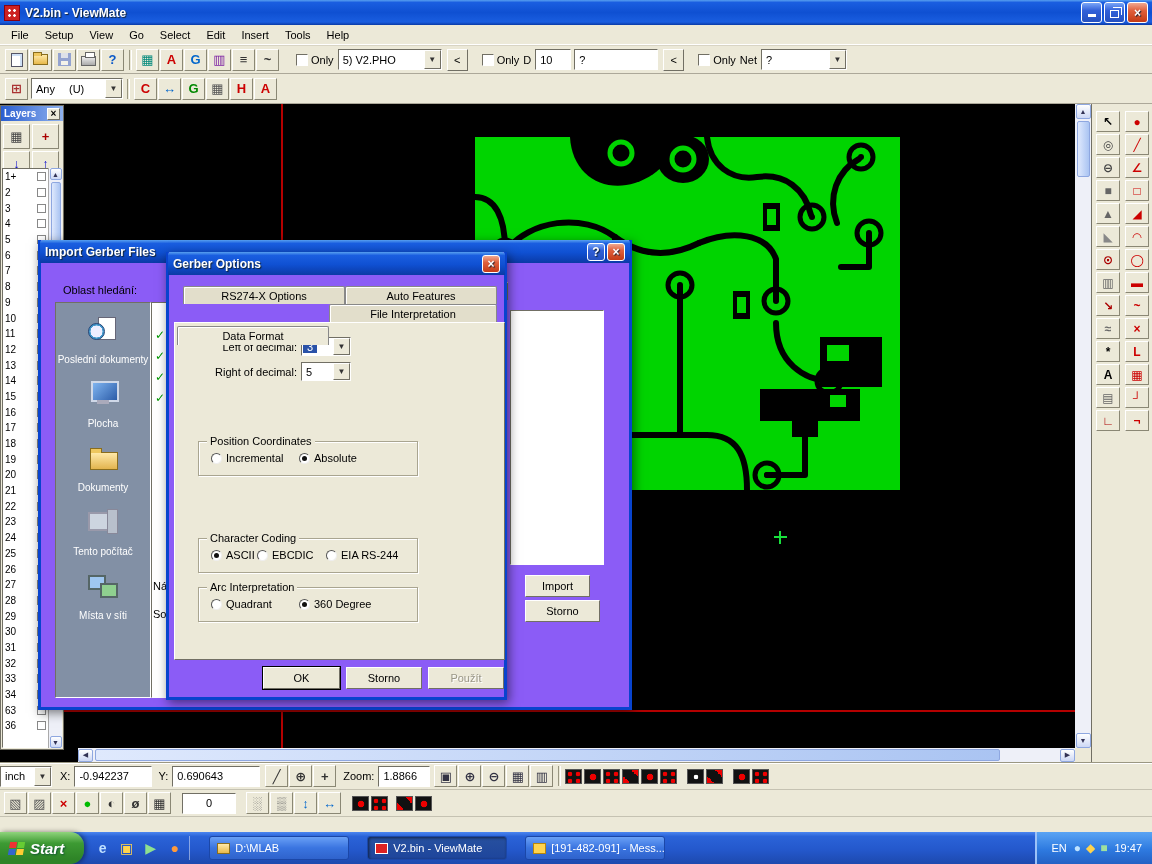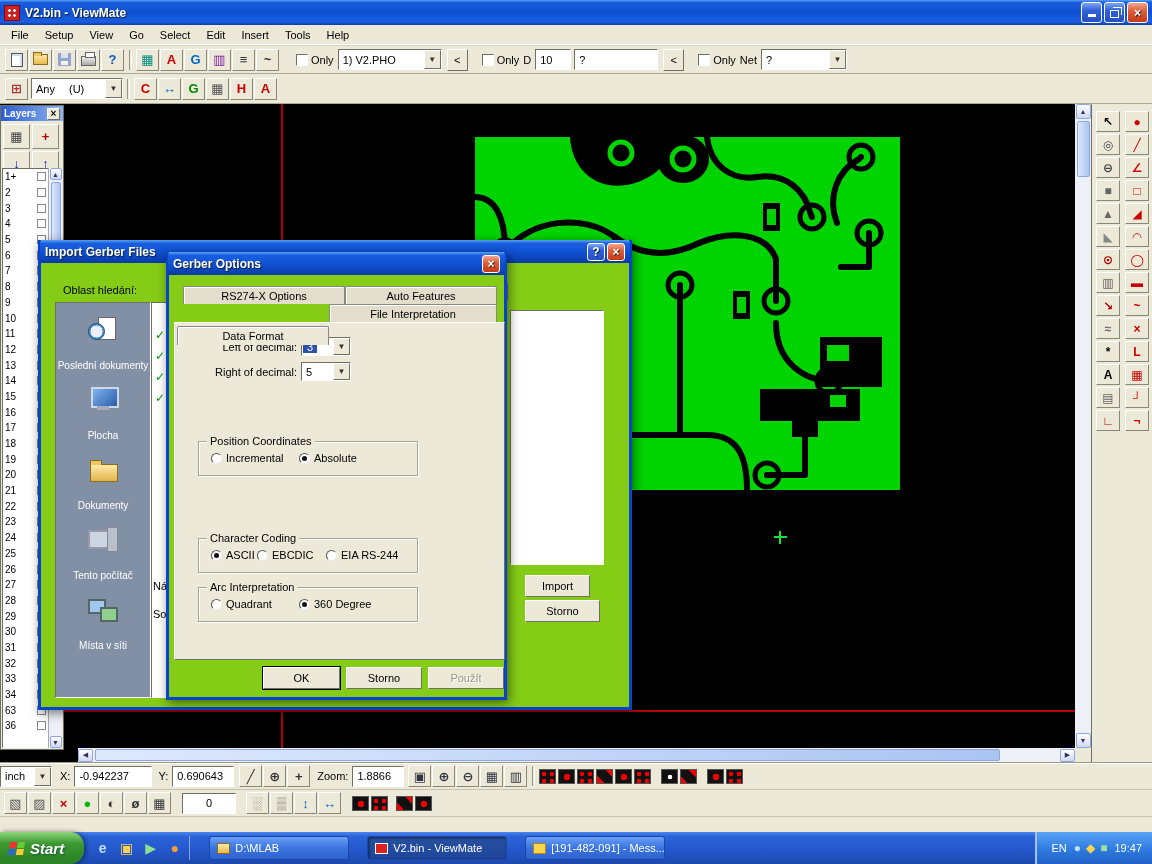--- a/index.html
+++ b/index.html
@@ -88,27 +88,27 @@
 .tdiv{width:4px;height:24px;margin:0 6px;border-left:1px solid rgba(255,255,255,.45);flex:none}
 .tasks{display:flex;gap:18px;margin-left:10px}
 .task{height:24px;width:140px;border-radius:3px;background:linear-gradient(#69a0f6,#3a74e0 50%,#2f63cc);border:1px solid #1b47a8;color:#fff;display:flex;align-items:center;gap:5px;padding:0 7px;font-size:11px;white-space:nowrap;overflow:hidden;flex:none}
 .task.active{background:linear-gradient(#27509f,#1e459c);box-shadow:inset 1px 1px 3px rgba(0,0,0,.55)}
 .ti{width:13px;height:11px;flex:none}
 .ti-folder{background:linear-gradient(#ffe9a8,#e8b94a);border:1px solid #8a6d1d}
 .ti-vm{background:#d22;border:1px solid #fff}
 .ti-msg{background:#ffd34d;border:1px solid #b8860b}
 .tray{margin-left:auto;height:32px;display:flex;align-items:center;gap:7px;padding:0 10px 0 14px;background:linear-gradient(180deg,#5aa4f4,#2e7ae0 55%,#2361c4);border-left:2px solid #9cc2f8;color:#fff}
 
-.win{background:#84cc16;border:3px solid #0843ce;border-top:none;box-shadow:2px 3px 10px rgba(0,0,0,.5)}
+.win{background:#8b5cf6;border:3px solid #0843ce;border-top:none;box-shadow:2px 3px 10px rgba(0,0,0,.5)}
 .wtitle{height:23px;background:linear-gradient(180deg,#58a0f0 0%,#1a5ee0 15%,#0f50d2 55%,#0a3aa6 100%);border-radius:3px 3px 0 0;display:flex;align-items:center;padding:0 5px;color:#fff;font-weight:bold;font-size:12px;text-shadow:1px 1px 1px #123;margin:0 -1px}
 .wtitle .cap{width:18px;height:18px}
 #importdlg{left:38px;top:240px;width:594px;height:470px;z-index:40}
 #gerberdlg{left:166px;top:252px;width:341px;height:448px;z-index:50}
 .placesbar{position:absolute;left:14px;top:62px;width:96px;height:396px;background:#8290a5;border:1px solid;border-color:#716f64 #fff #fff #716f64;display:flex;flex-direction:column;padding-top:8px;gap:4px}
-.place{display:flex;flex-direction:column;align-items:center;padding:5px 8px;gap:17px}
+.place{display:flex;flex-direction:column;align-items:center;padding:5px 8px;gap:11px}
 .plab{color:#fff;font-size:10px;text-align:center;line-height:1.2;width:92px}
 .pi{width:32px;height:27px;position:relative}
 .pi-recent::before{content:"";position:absolute;left:11px;top:1px;width:16px;height:21px;background:#fff;border:1px solid #667}
 .pi-recent::after{content:"";position:absolute;left:1px;top:7px;width:15px;height:15px;border-radius:50%;background:radial-gradient(circle,#eef 55%,#49c 58%);border:1px solid #247}
 .pi-desktop::before{content:"";position:absolute;left:4px;top:1px;width:24px;height:17px;background:linear-gradient(135deg,#7fb4f0,#2c5ca8);border:2px solid #cfd8e8}
 .pi-desktop::after{content:"";position:absolute;left:10px;top:20px;width:12px;height:4px;background:#aab}
 .pi-docs::before{content:"";position:absolute;left:3px;top:8px;width:26px;height:16px;background:linear-gradient(#ffe9a8,#e2b44e);border:1px solid #8a6d1d}
 .pi-docs::after{content:"";position:absolute;left:3px;top:4px;width:10px;height:4px;background:#eec75e;border:1px solid #8a6d1d;border-bottom:none}
 .pi-computer::before{content:"";position:absolute;left:1px;top:4px;width:20px;height:15px;background:#cdd5e0;border:2px solid #99a}
 .pi-computer::after{content:"";position:absolute;right:1px;top:1px;width:9px;height:23px;background:#b8c0cc;border:1px solid #889}
@@ -185,21 +185,21 @@
         <span class="ibtn" style="color: rgb(204, 0, 0);">A</span>
         <span class="ibtn" style="color: rgb(0, 102, 204);">G</span>
         <span class="ibtn" style="color: rgb(123, 31, 162);">▥</span>
         <span class="ibtn" style="color: rgb(51, 51, 51);">≡</span>
         <span class="ibtn" style="color: rgb(51, 51, 51);">~</span>
       </span>
     <span style="width:16px"></span>
     <span class="chk"></span>
     <span class="lbl">Only</span>
     <span class="combo" style="width:104px">
-      <span class="cv">1) V2.PHO</span>
+      <span class="cv">5) V2.PHO</span>
       <span class="ca">▼</span>
     </span>
     <span class="pbtn" style="width:21px;margin-left:5px">&lt;</span>
     <span style="width:14px"></span>
     <span class="chk"></span>
     <span class="lbl">Only</span>
     <span class="lbl">D</span>
     <span class="edit" style="width:36px">10</span>
     <span class="edit" style="width:84px;margin-left:3px">?</span>
     <span class="pbtn" style="width:21px;margin-left:5px">&lt;</span>
@@ -517,21 +517,21 @@
   </div>
 
   <div class="abs tb" id="sb1">
     <span class="combo" style="width:52px">
       <span class="cv">inch</span>
       <span class="ca">▼</span>
     </span>
     <span class="lbl" style="margin-left:8px">X:</span>
     <span class="edit" style="width:78px">-0.942237</span>
     <span class="lbl" style="margin-left:6px">Y:</span>
-    <span class="edit" style="width:62px">0.690643</span>
+    <span class="edit" style="width:88px">0.690643</span>
     <span style="display:flex;margin-left:5px">
 
     <span class="ibtn" style="color: rgb(51, 51, 51);">╱</span>
         <span class="ibtn" style="color: rgb(51, 51, 51);">⊕</span>
         <span class="ibtn" style="color: rgb(51, 51, 51);">+</span>
       </span>
     <span class="lbl" style="margin-left:6px">Zoom:</span>
     <span class="edit" style="width:52px">1.8866</span>
     <span style="display:flex;margin-left:4px">
 

